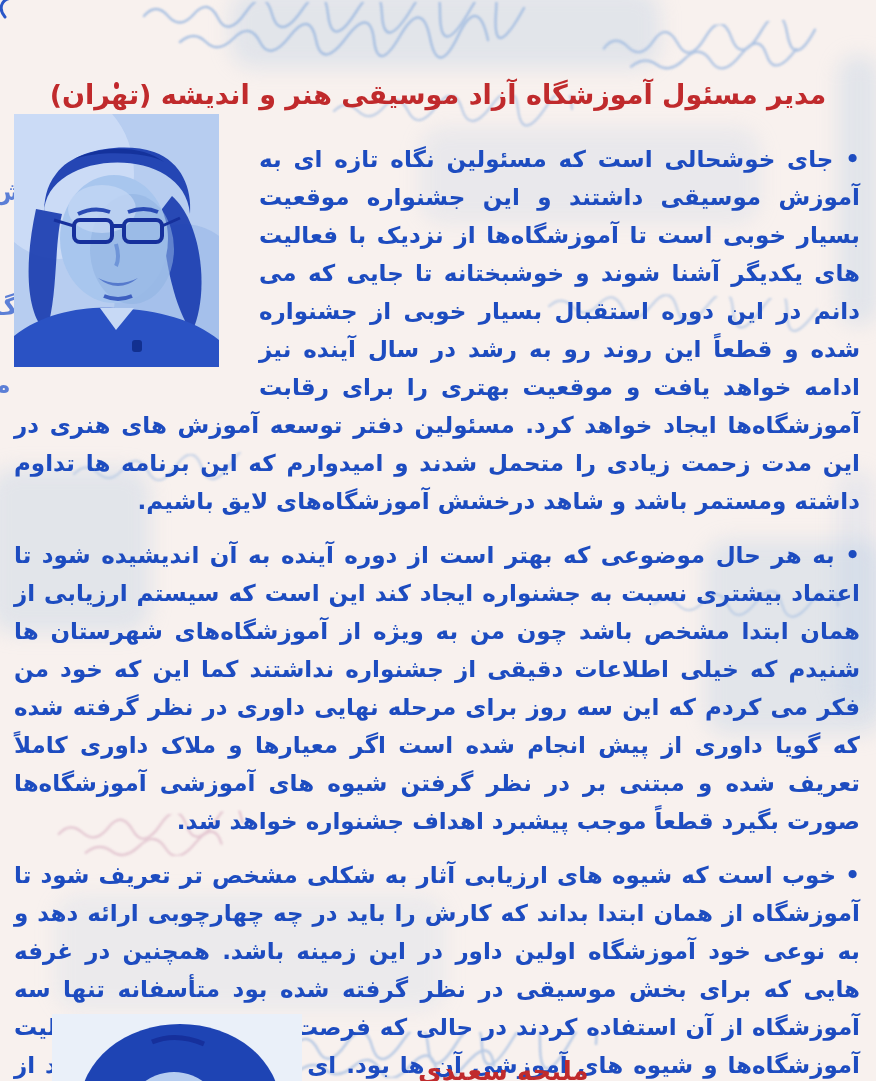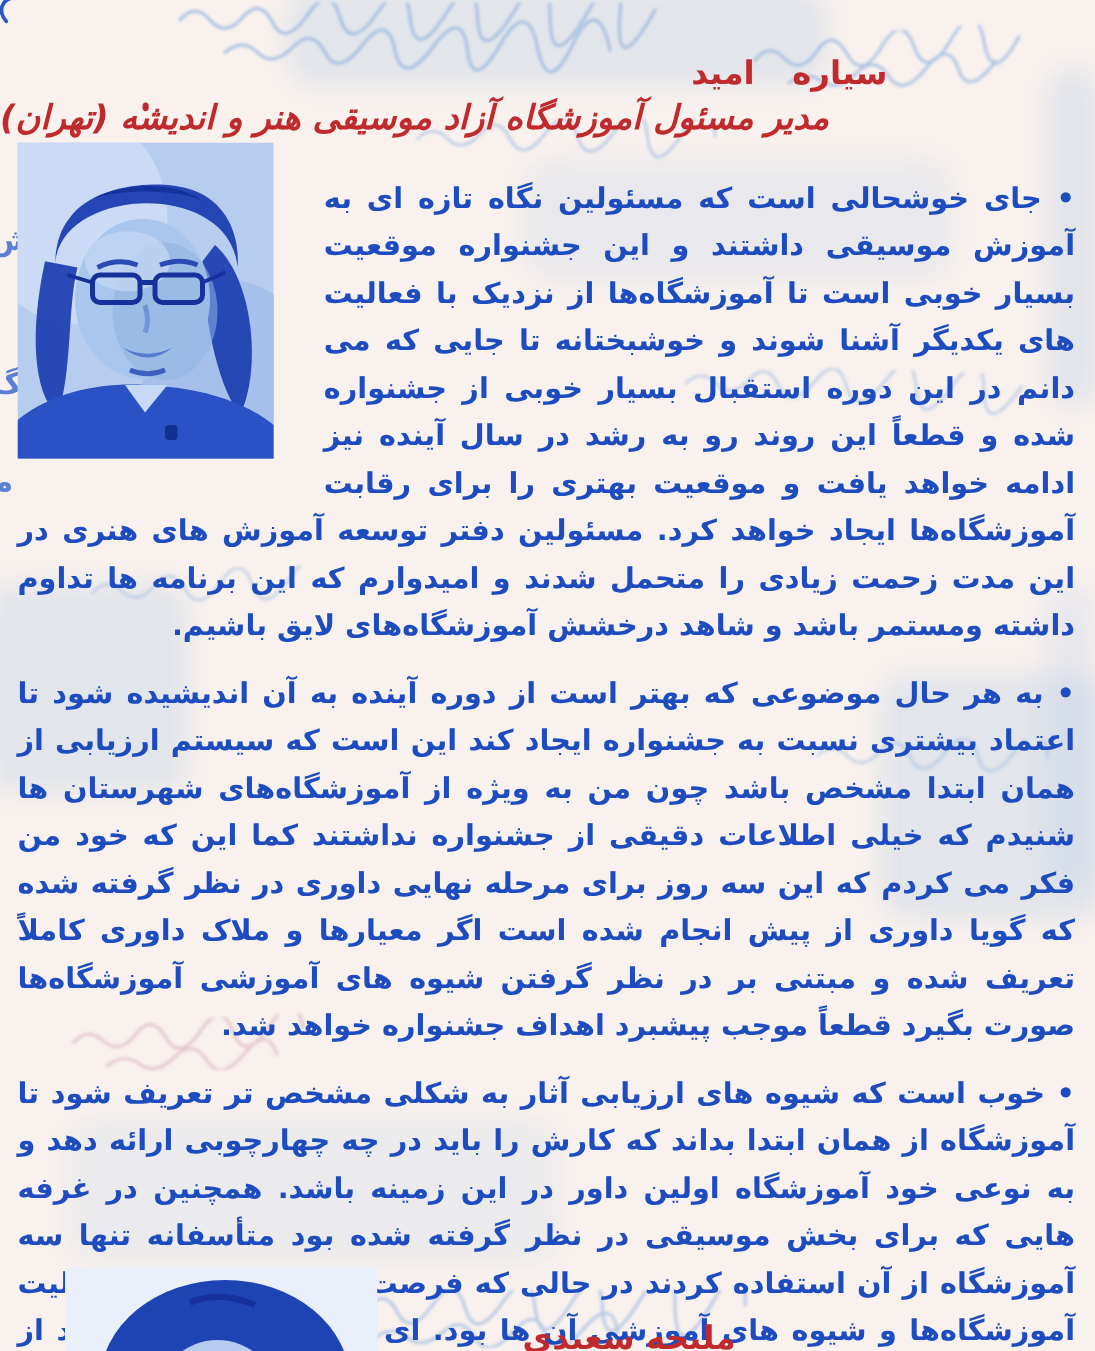--- a/index.html
+++ b/index.html
@@ -32,22 +32,22 @@
   .sc7{left:650px;top:590px;transform:rotate(1deg);opacity:.5;}
   .sc8{left:330px;top:95px;opacity:.6;}
   
   .name-line{
     position:absolute;top:42px;right:166px;
     display:flex;direction:ltr;gap:30px;
     color:#c02a2c;font-weight:bold;font-size:26px;line-height:34px;
   }
   .title-line{
     position:absolute;top:77px;left:0;right:0;
-    text-align:left;direction:rtl;
-    color:#c02a2c;font-weight:bold;font-size:27px;line-height:36px;font-style:italic;
+    text-align:center;direction:rtl;
+    color:#c02a2c;font-weight:bold;font-size:27px;line-height:36px;
   }
   
   .article{
     position:absolute;top:124px;left:14px;right:16px;
     direction:rtl;text-align:justify;text-justify:inter-word;
     color:#1d4cc0;font-weight:bold;font-size:23px;line-height:38px;
   }
   .article p{margin:16px 0 3px 0;}
   .photo-float{float:left;width:205px;height:253px;margin:-10px 40px 18px 0;}
   .photo-float svg{display:block;}
@@ -108,24 +108,20 @@
     <path d="M16 2 C5 3 2 13 9 21" fill="none" stroke="#2a57c8" stroke-width="3" stroke-linecap="round"></path>
   </svg>
   <div class="red-dot"></div>
   <div id="edge-fragments">
       <span class="edge-frag" style="top: 178px;">ش</span>
       <span class="edge-frag" style="top: 238px;">ا</span>
       <span class="edge-frag" style="top: 292px;">گ</span>
       <span class="edge-frag" style="top: 372px;">م</span>
     </div>
 
-  <div class="name-line">
-    <span>امید</span>
-    <span>سیاره</span>
-  </div>
   <div class="title-line">مدیر مسئول آموزشگاه آزاد موسیقی هنر و اندیشه (تهران)</div>
 
   <div class="article" id="article-body">
     <div class="photo-float">
       <svg width="205" height="253" viewBox="0 0 205 253">
         <rect x="0" y="0" width="205" height="253" fill="#b7cdf0"></rect>
         <ellipse cx="45" cy="60" rx="75" ry="85" fill="#cfdff7" opacity="0.8"></ellipse>
         <ellipse cx="170" cy="200" rx="70" ry="90" fill="#9dbbe8" opacity="0.7"></ellipse>
 
         <path d="M30 100 C30 35 170 28 176 100 C178 75 168 48 140 38 C110 28 60 35 42 60 C32 72 30 88 30 100 Z" fill="#1b3eb0" opacity="0.95"></path>

